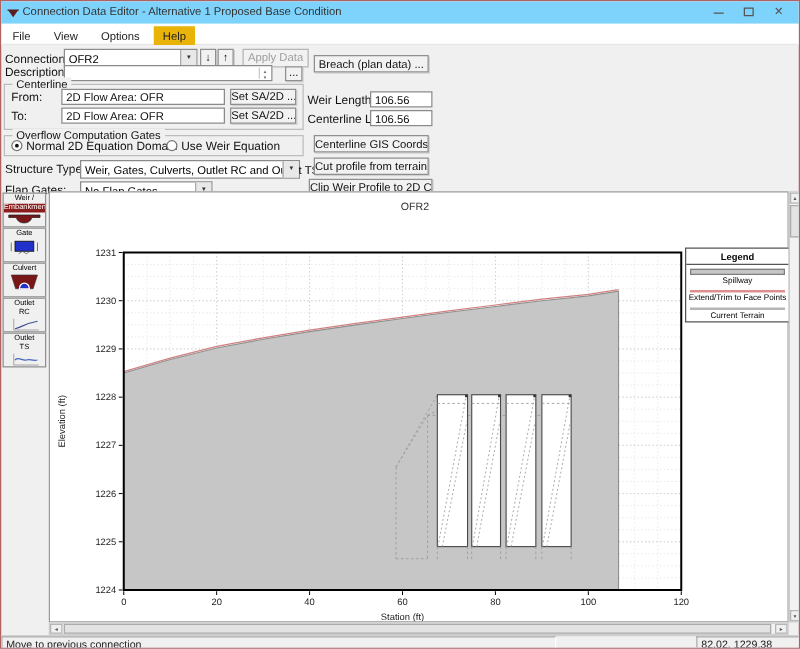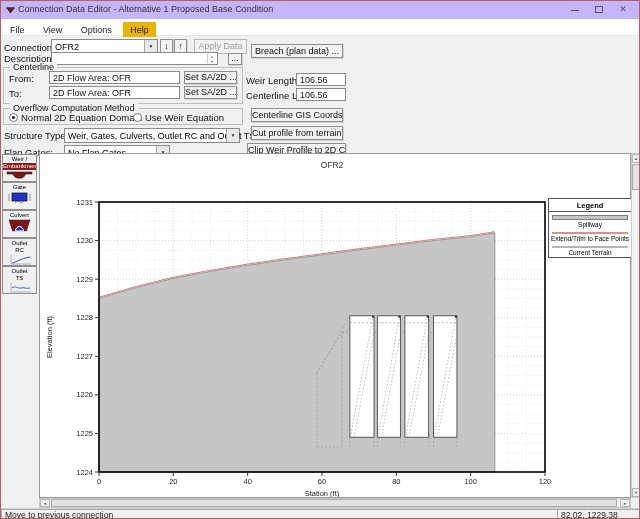--- a/index.html
+++ b/index.html
@@ -3,21 +3,21 @@
 <meta charset="utf-8">
 <style>
   * { margin:0; padding:0; box-sizing:border-box; }
   html,body { background:#777; }
   body { font-family:"Liberation Sans", sans-serif; }
   .window { position:relative; width:640px; height:519px; background:#f0f0f0;
             border:1px solid #b06262; overflow:hidden; color:#000; }
   .abs { position:absolute; }
 
   
-  .titlebar { left:0; top:0; width:100%; height:18px; background:#c4b5fd; }
+  .titlebar { left:0; top:0; width:100%; height:18px; background:#7dd3fc; }
   .title-text { left:17px; top:3px; font-size:9px; color:#333; white-space:nowrap; }
   .win-btn { top:0; width:24px; height:17px; text-align:center; line-height:17px;
              color:#555; font-size:9px; }
   .min-shape { left:8px; top:9px; width:8px; height:1px; background:#555; }
   .max-shape { left:8px; top:5px; width:8px; height:7px; border:1px solid #555; }
 
   
   .menubar { left:0; top:18px; width:100%; height:17px; background:#fff;
              border-bottom:1px solid #e6e6e6; padding-left:2px; }
   .menu-item { display:inline-block; padding:3px 7px 2px 7px; font-size:9px; color:#222; }
@@ -136,21 +136,21 @@
   <div class="abs lbl" style="left:8px;top:87px">To:</div>
   <div class="abs field ro" style="left:48px;top:85px;width:131px;height:13px">2D Flow Area: OFR</div>
   <div class="abs btn" style="left:183px;top:85px;width:53px;height:13px;line-height:11px">Set SA/2D ...</div>
 
   <div class="abs lbl" style="left:245px;top:74px">Weir Length:</div>
   <div class="abs field ro val-right" style="left:295px;top:72px;width:50px;height:13px">106.56</div>
   <div class="abs lbl" style="left:245px;top:89px">Centerline Length:</div>
   <div class="abs field ro val-right" style="left:295px;top:87px;width:50px;height:13px">106.56</div>
 
   <div class="abs group" style="left:2px;top:107px;width:240px;height:17px">
-    <span class="group-title">Overflow Computation Method</span>
+    <span class="group-title">Overflow Computation Gates</span>
   </div>
   <div class="abs lbl" style="left:8px;top:111px">
     <span class="radio on"></span><span>Normal 2D Equation Domain</span>
   </div>
   <div class="abs lbl" style="left:132px;top:111px">
     <span class="radio"></span><span>Use Weir Equation</span>
   </div>
 
   <div class="abs lbl" style="left:3px;top:129px">Structure Type:</div>
   <div class="abs combo" style="left:63px;top:127px;width:176px;height:15px">
@@ -361,17 +361,17 @@
     <div class="scroll-arrow" style="left:0;bottom:0;width:8px;height:9px;font-size:4px;line-height:8px">▼</div>
   </div>
 
   <div class="abs scroll" style="left:38px;top:497px;width:592px;height:10px">
     <div class="scroll-arrow" style="left:0;top:0;width:10px;height:8px;font-size:4px;line-height:8px">◄</div>
     <div class="scroll-thumb" style="left:11px;top:0;width:566px;height:8px"></div>
     <div class="scroll-arrow" style="right:0;top:0;width:10px;height:8px;font-size:4px;line-height:8px">►</div>
   </div>
 
   <div class="abs statusbar">
-    <div class="status-cell" style="left:0;width:587px">Move to previous connection</div>
+    <div class="status-cell" style="left:0;width:444px">Move to previous connection</div>
     <div class="status-cell" style="left:556px;width:83px;text-align:left">82.02, 1229.38</div>
   </div>
 
 </div>
 
 </body></html>

